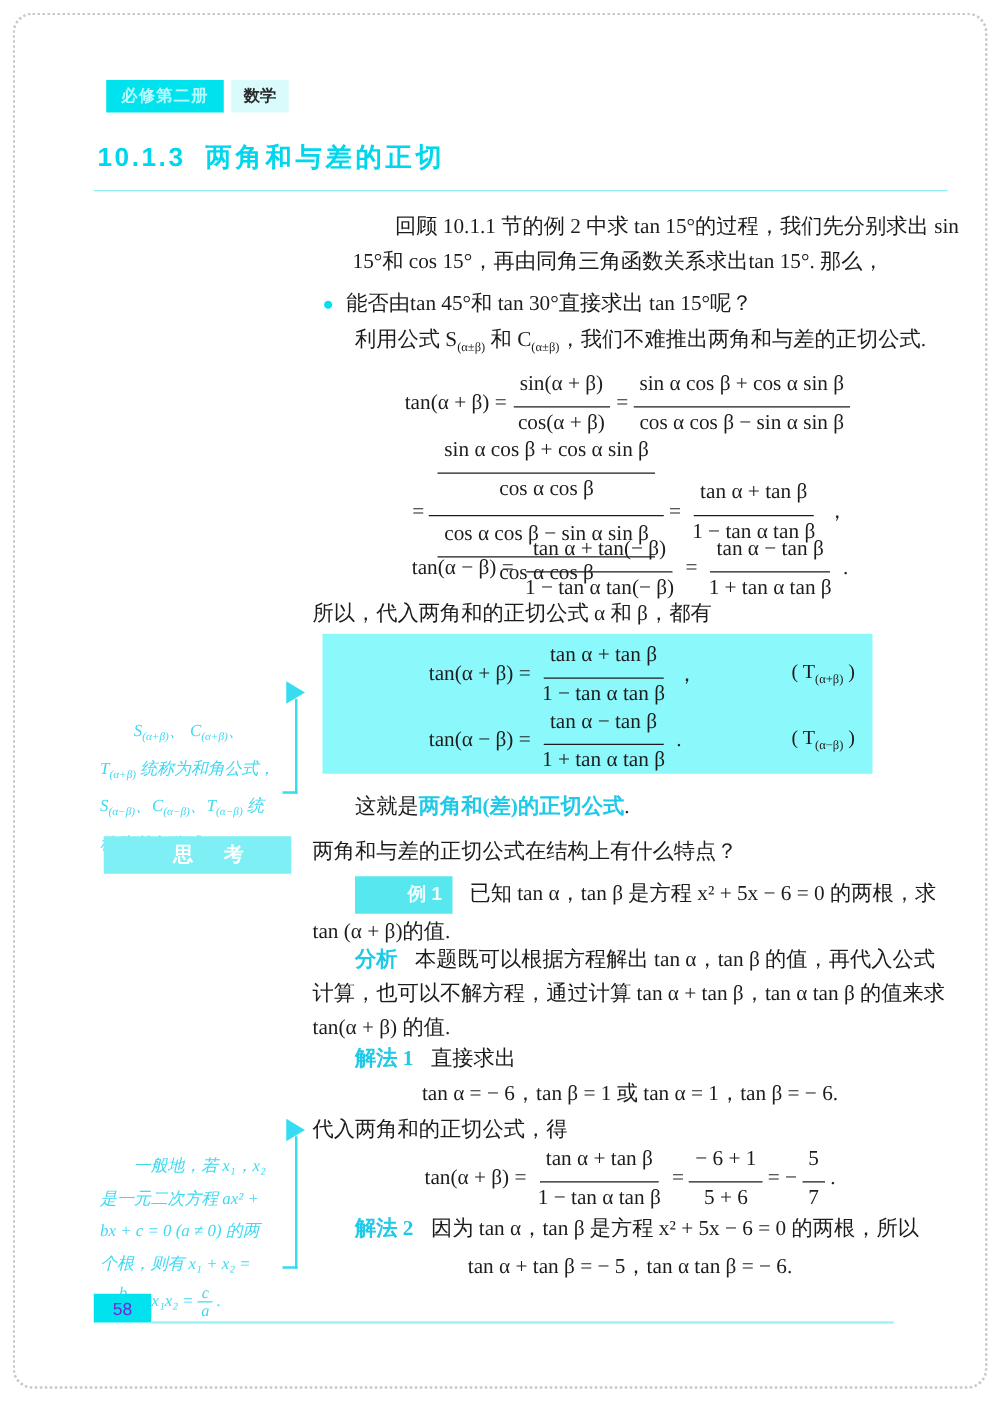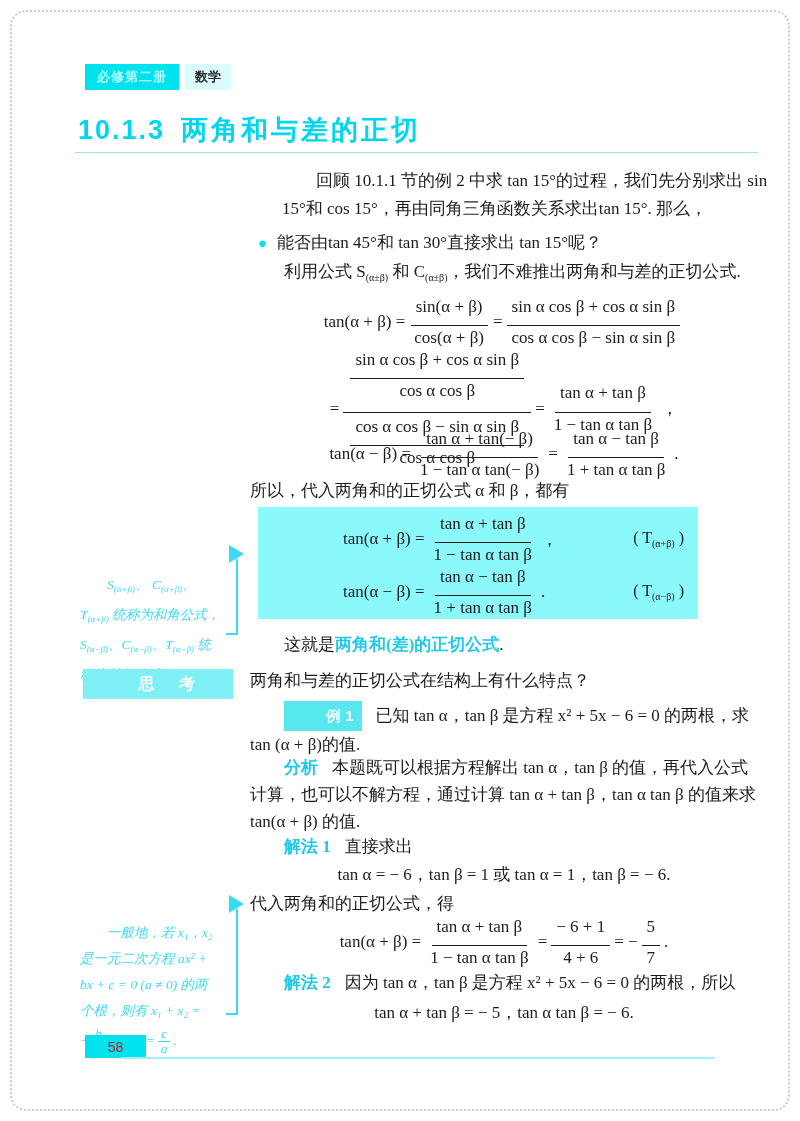--- a/index.html
+++ b/index.html
@@ -10,21 +10,21 @@
   }
   .page-border {
     position:absolute; left:10px; top:10px; right:10px; bottom:10px;
     border:2px dotted #c9c9c9; border-radius:16px; pointer-events:none;
   }
   
   .header { position:absolute; top:64px; left:85px; display:flex; align-items:flex-start; font-family:"Liberation Sans","DejaVu Sans",sans-serif; }
   .volume-badge { background:#00e2ee; color:#b9fbfd; font-size:13px; font-weight:bold; padding:4px 12px; letter-spacing:1px; }
   .subject-badge { background:#d9fbfc; color:#2b2b2b; font-size:13px; font-weight:bold; padding:4px 10px; margin-left:6px; }
   
-  .heading { position:absolute; top:112px; left:78px; color:#00d6ec; font-weight:bold; font-size:27px; font-family:"Liberation Sans","DejaVu Sans",sans-serif; }
+  .heading { position:absolute; top:112px; left:78px; color:#00d6ec; font-weight:bold; font-size:21px; font-family:"Liberation Sans","DejaVu Sans",sans-serif; }
   .heading .num { letter-spacing:2px; margin-right:16px; }
   .heading .ttl { letter-spacing:3px; }
   .heading-rule { position:absolute; top:152px; left:75px; width:683px; height:1px; background:#8deaf3; }
   
   .blk { position:absolute; left:250px; width:508px; font-size:17px; line-height:28px; }
   .indent { text-indent:2em; }
   .math-row { display:flex; justify-content:center; align-items:center; }
   .math { font-size:17px; }
   .frac { display:inline-flex; flex-direction:column; align-items:center; vertical-align:middle; margin:0 4px; line-height:1.25; }
   .frac > .num { padding:0 5px 8px; border-bottom:1px solid #1c1c1c; text-align:center; }
@@ -58,21 +58,21 @@
   .margin-note .first { text-indent:2em;margin-top:28px; }
   .msb { font-size:9px; vertical-align:-3px; }
   .mfrac { display:inline-flex; flex-direction:column; align-items:center; vertical-align:middle; margin:0 3px; line-height:1.1; font-size:13px; }
   .mfrac > .num { padding:0 3px 0; border-bottom:1px solid #3ed9f2; }
   .mfrac > .den { padding:0 3px 0; }
   .note-arrow { position:absolute; width:18px; }
   .note-arrow .tri { position:absolute; top:0; right:0; width:0; height:0; border-left:15px solid #35dcf2; border-top:9px solid transparent; border-bottom:9px solid transparent; }
   .note-arrow .stem { position:absolute; top:14px; right:6px; bottom:0; width:2px; background:#35dcf2; }
   .note-arrow .foot { position:absolute; bottom:0; right:6px; width:12px; height:2px; background:#35dcf2; }
   
-  .page-num { position:absolute; top:1035px; left:85px; width:61px; height:23px; background:#00e3ee; color:#b91c1c; font-size:14px; display:flex; align-items:center; justify-content:center; font-family:"Liberation Sans","DejaVu Sans",sans-serif; }
+  .page-num { position:absolute; top:1035px; left:75px; width:46px; height:23px; background:#00e3ee; color:#6d28d9; font-size:14px; display:flex; align-items:center; justify-content:center; font-family:"Liberation Sans","DejaVu Sans",sans-serif; }
   .footer-rule { position:absolute; top:1057px; left:121px; width:594px; height:2px; background:#9ef3f8; }
 </style>
 </head>
 <body>
 
 <div class="page">
   <div class="page-border"></div>
 
   <div class="header">
     <span class="volume-badge">必修第二册</span>
@@ -185,21 +185,21 @@
   <div class="blk" style="top:890px;">代入两角和的正切公式，得</div>
   <div class="blk math-row math" style="top:916px;">
     <span>tan(α + β) =</span>
     <span class="frac">
         <span class="num">tan α + tan β</span>
         <span class="den">1 − tan α tan β</span>
       </span>
     <span>=</span>
     <span class="frac">
         <span class="num">− 6 + 1</span>
-        <span class="den">4 + 6</span>
+        <span class="den">5 + 6</span>
       </span>
     <span>= −</span>
     <span class="frac">
         <span class="num">5</span>
         <span class="den">7</span>
       </span>
     <span>.</span>
   </div>
 
   <div class="blk indent" style="top:969px;">

